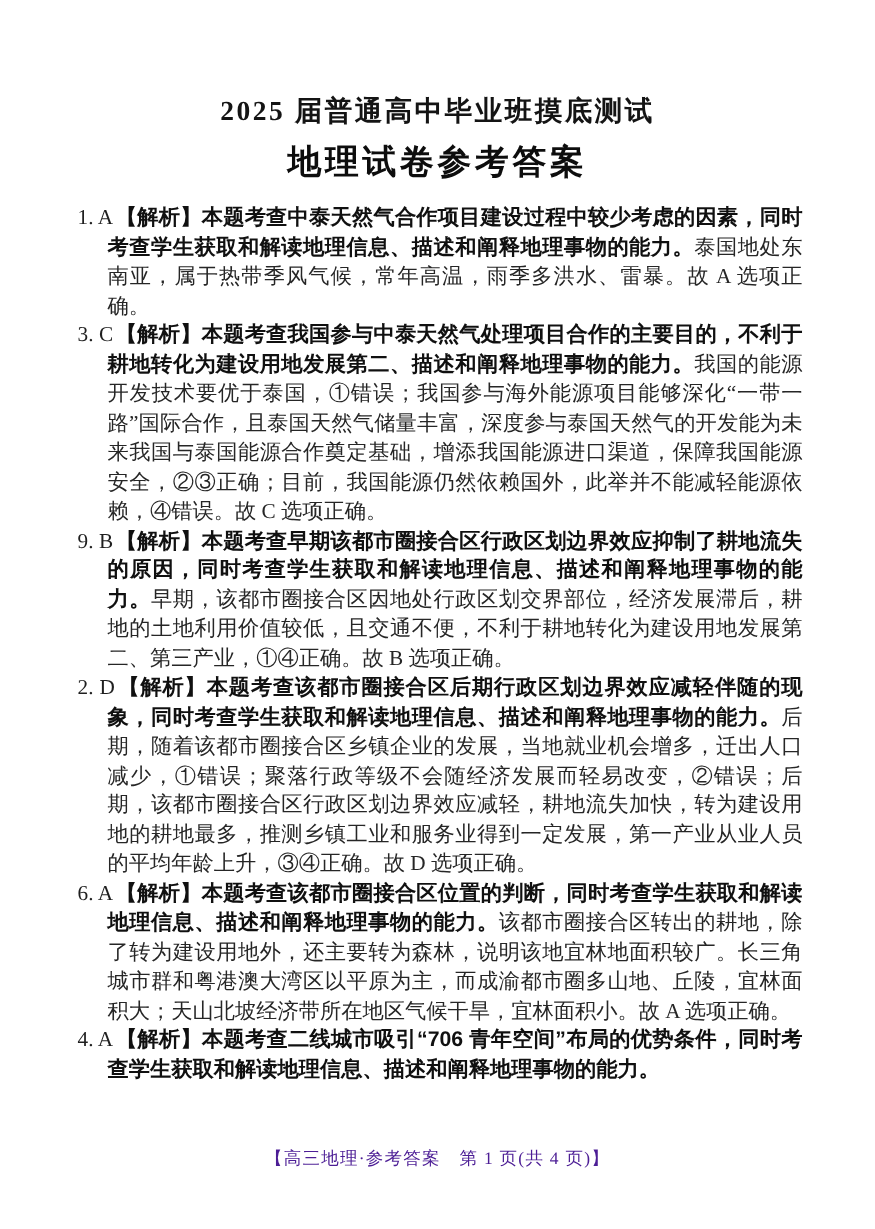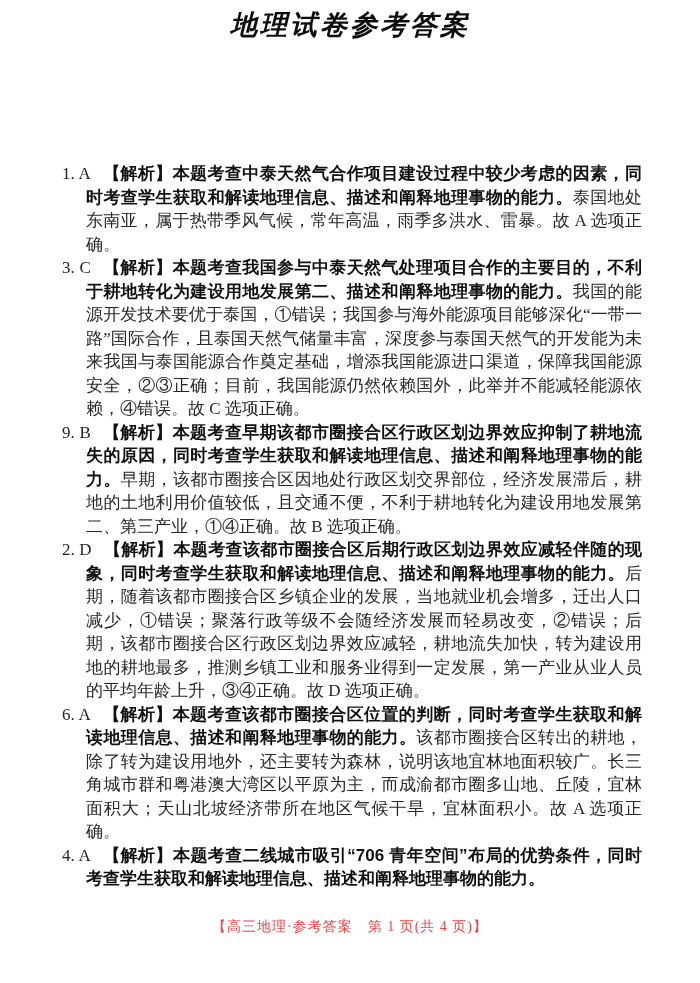--- a/index.html
+++ b/index.html
@@ -27,71 +27,71 @@
     color: #141414;
     font-family: "Liberation Serif", "DejaVu Serif", serif;
   }
   .title-line2 {
     margin-top: 7px;
     font-size: 27px;
     font-weight: 700;
     letter-spacing: 3px;
     color: #0d0d0d;
     font-family: "Liberation Sans", "DejaVu Sans", sans-serif;
-    font-style: italic;
   }
   .content {
     position: absolute;
     left: 62px;
     top: 162px;
     width: 580px;
     font-size: 17px;
     line-height: 23.5px;
     text-align: justify;
     text-justify: inter-ideograph;
   }
   .answer-item {
     padding-left: 24px;
     text-indent: -24px;
     margin: 0;
   }
   .answer-label {
     font-family: "Liberation Serif", "DejaVu Serif", serif;
     color: #1f1f1f;
-    margin-right: 12px;
+    margin-right: 2px;
     white-space: pre;
   }
   .seg-bold {
     font-family: Liberation Sans, sans-serif;
     font-weight: 700;
     color: #101010;
   }
   .seg-normal {
     font-family: "Liberation Serif", "DejaVu Serif", serif;
     font-weight: 400;
     color: #262626;
   }
   .footer {
     position: absolute;
     left: 0;
     top: 918px;
     width: 700px;
     text-align: center;
     font-size: 14px;
-    color: #ef4444;
+    color: #4c1d95;
     font-family: "Liberation Serif", "DejaVu Serif", serif;
     letter-spacing: 1px;
   }
 </style>
 </head>
 <body>
 
 <div class="page">
 
   <div class="title-block">
+    <div class="title-line1">2025 届普通高中毕业班摸底测试</div>
     <div class="title-line2">地理试卷参考答案</div>
   </div>
 
   <div class="content">
 
     <p class="answer-item"><span class="answer-label">1. A</span><span class="seg-bold">【解析】本题考查中泰天然气合作项目建设过程中较少考虑的因素，同时考查学生获取和解读地理信息、描述和阐释地理事物的能力。</span><span class="seg-normal">泰国地处东南亚，属于热带季风气候，常年高温，雨季多洪水、雷暴。故 A 选项正确。</span></p>
 
     <p class="answer-item"><span class="answer-label">3. C</span><span class="seg-bold">【解析】本题考查我国参与中泰天然气处理项目合作的主要目的，不利于耕地转化为建设用地发展第二、描述和阐释地理事物的能力。</span><span class="seg-normal">我国的能源开发技术要优于泰国，①错误；我国参与海外能源项目能够深化“一带一路”国际合作，且泰国天然气储量丰富，深度参与泰国天然气的开发能为未来我国与泰国能源合作奠定基础，增添我国能源进口渠道，保障我国能源安全，②③正确；目前，我国能源仍然依赖国外，此举并不能减轻能源依赖，④错误。故 C 选项正确。</span></p>
 
     <p class="answer-item"><span class="answer-label">9. B</span><span class="seg-bold">【解析】本题考查早期该都市圈接合区行政区划边界效应抑制了耕地流失的原因，同时考查学生获取和解读地理信息、描述和阐释地理事物的能力。</span><span class="seg-normal">早期，该都市圈接合区因地处行政区划交界部位，经济发展滞后，耕地的土地利用价值较低，且交通不便，不利于耕地转化为建设用地发展第二、第三产业，①④正确。故 B 选项正确。</span></p>

